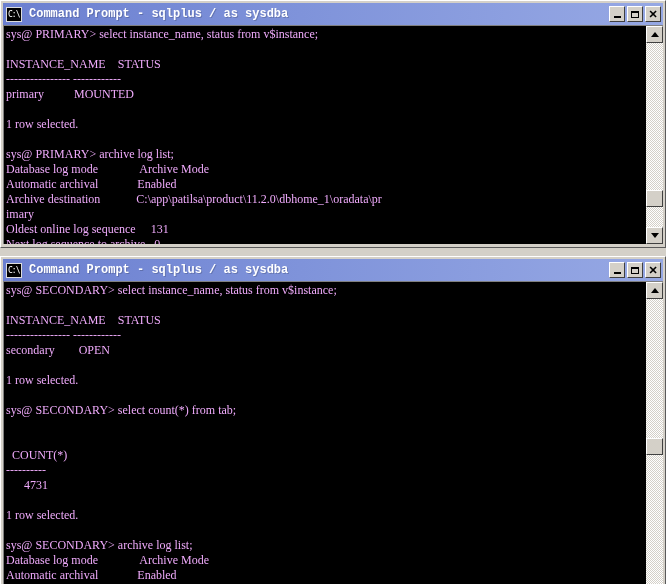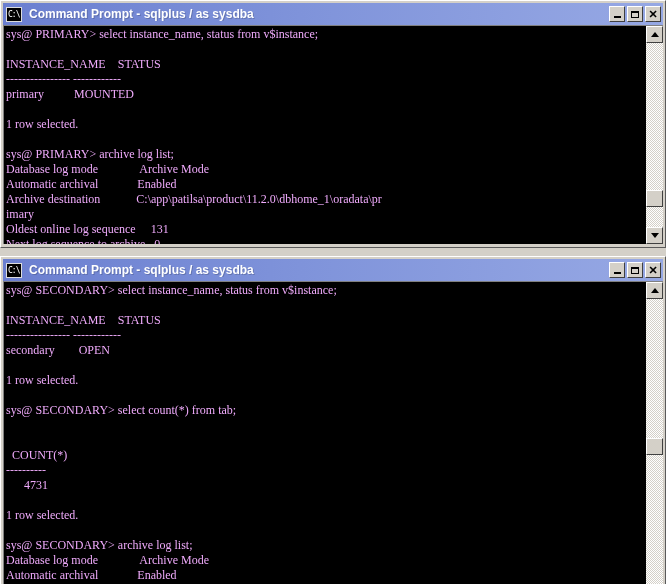--- a/index.html
+++ b/index.html
@@ -52,21 +52,21 @@
     line-height: 13px;
     text-align: left;
     padding-left: 1px;
     letter-spacing: -1px;
     flex: 0 0 auto;
     overflow: hidden;
   }
 
   .title-text {
     color: #ffffff;
-    font-family: Liberation Sans, sans-serif;
+    font-family: Liberation Mono, monospace;
     font-size: 12px;
     font-weight: bold;
     margin-left: 7px;
     white-space: nowrap;
     flex: 1 1 auto;
     overflow: hidden;
     text-shadow: 1px 1px 0 rgba(0,0,0,0.18);
   }
 
   .title-buttons {

